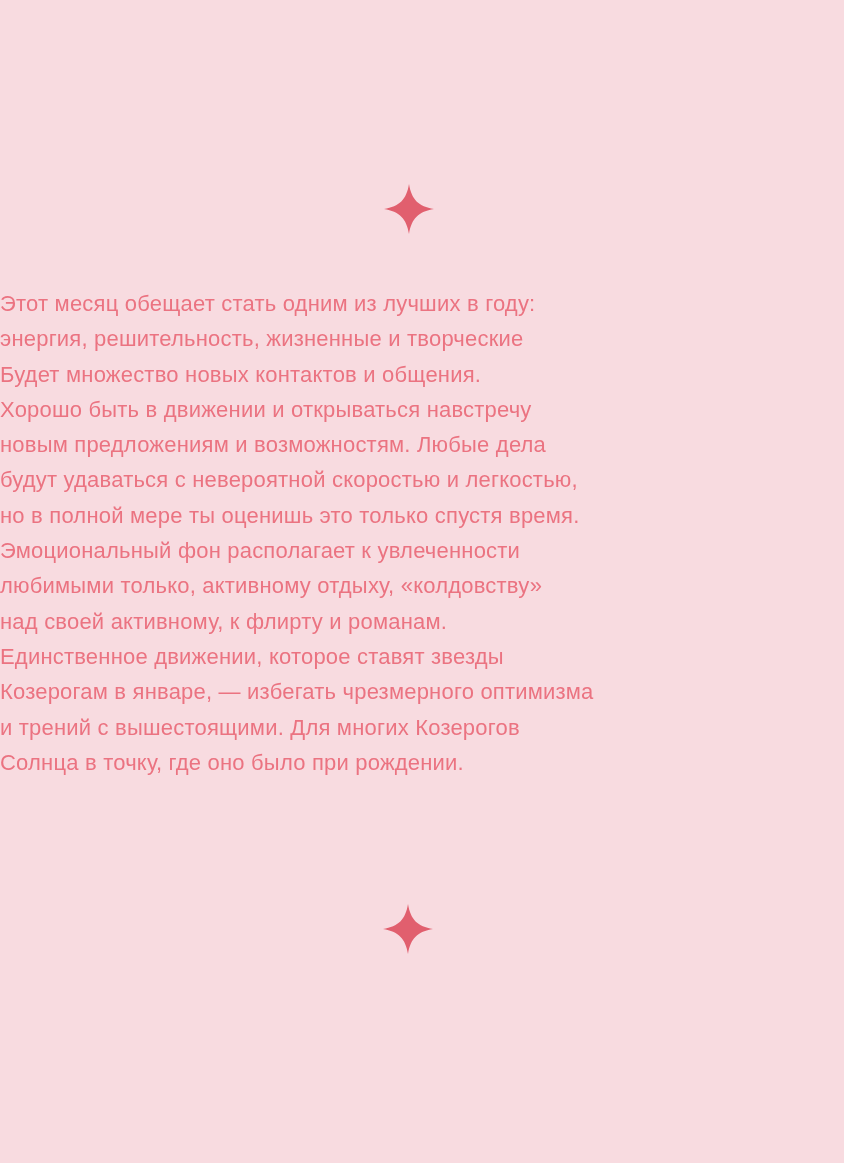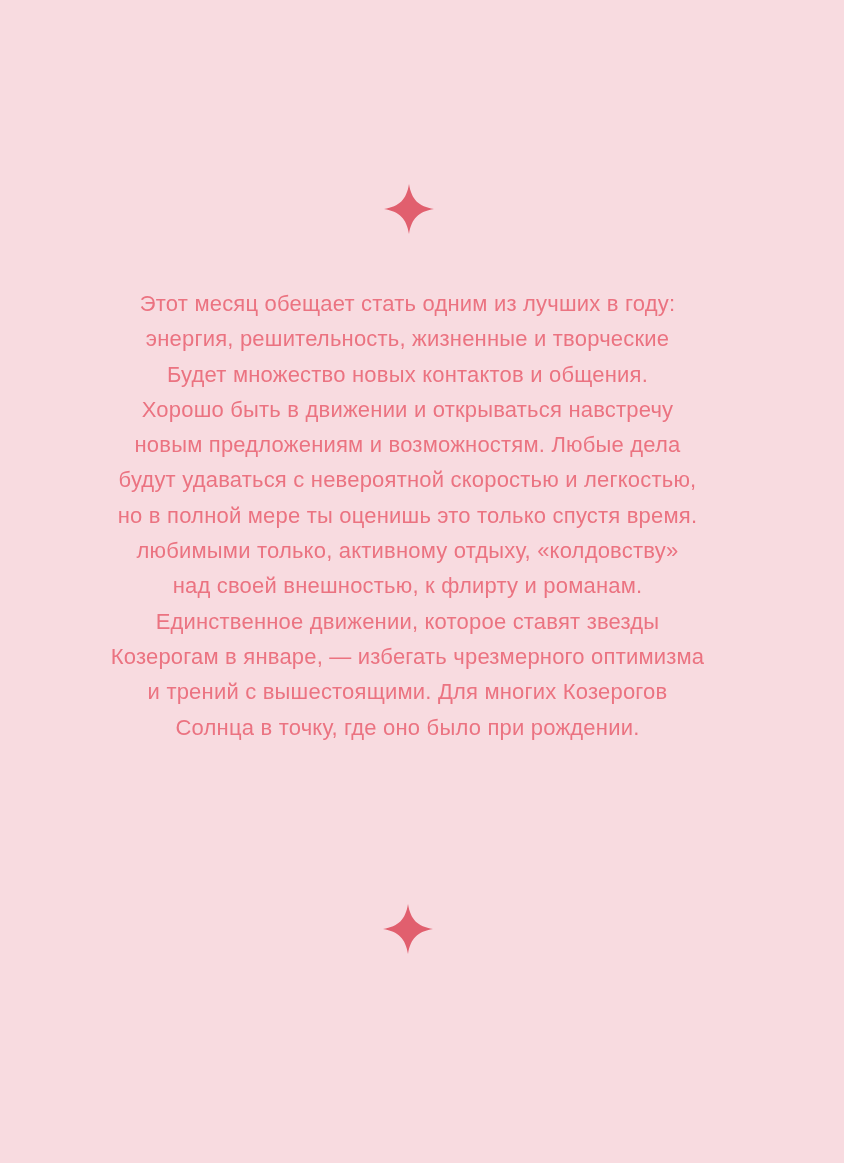--- a/index.html
+++ b/index.html
@@ -40,21 +40,20 @@
   }
   .sparkle.bottom {
     left: 383px;
     top: 904px;
   }
   .paragraph {
     position: absolute;
     left: 0;
     top: 286px;
     width: 815px;
-    text-align: center;
     font-size: 22px;
     line-height: 35.3px;
     font-weight: 400;
     letter-spacing: 0.2px;
     color: var(--text);
   }
   .paragraph .line {
     white-space: nowrap;
   }
 </style>
@@ -70,22 +69,23 @@
   </div>
 
   <div class="paragraph">
       <div class="line">Этот месяц обещает стать одним из лучших в году:</div>
       <div class="line">энергия, решительность, жизненные и творческие</div>
       <div class="line">Будет множество новых контактов и общения.</div>
       <div class="line">Хорошо быть в движении и открываться навстречу</div>
       <div class="line">новым предложениям и возможностям. Любые дела</div>
       <div class="line">будут удаваться с невероятной скоростью и легкостью,</div>
       <div class="line">но в полной мере ты оценишь это только спустя время.</div>
+      <div class="line">Эмоциональный фон располагает к увлеченности</div>
       <div class="line">любимыми только, активному отдыху, «колдовству»</div>
-      <div class="line">над своей внешностью, к флирту и романам.</div>
+      <div class="line">над своей активному, к флирту и романам.</div>
       <div class="line">Единственное движении, которое ставят звезды</div>
       <div class="line">Козерогам в январе, — избегать чрезмерного оптимизма</div>
       <div class="line">и трений с вышестоящими. Для многих Козерогов</div>
       <div class="line">Солнца в точку, где оно было при рождении.</div>
     </div>
 
   <div class="sparkle bottom">
     <svg viewBox="0 0 50 50" aria-hidden="true">
       <path fill="#e15f6e" class="accent-fill" d="M25 0 C27.5 15.5 34.5 22.5 50 25 C34.5 27.5 27.5 34.5 25 50 C22.5 34.5 15.5 27.5 0 25 C15.5 22.5 22.5 15.5 25 0 Z"></path>
     </svg>

